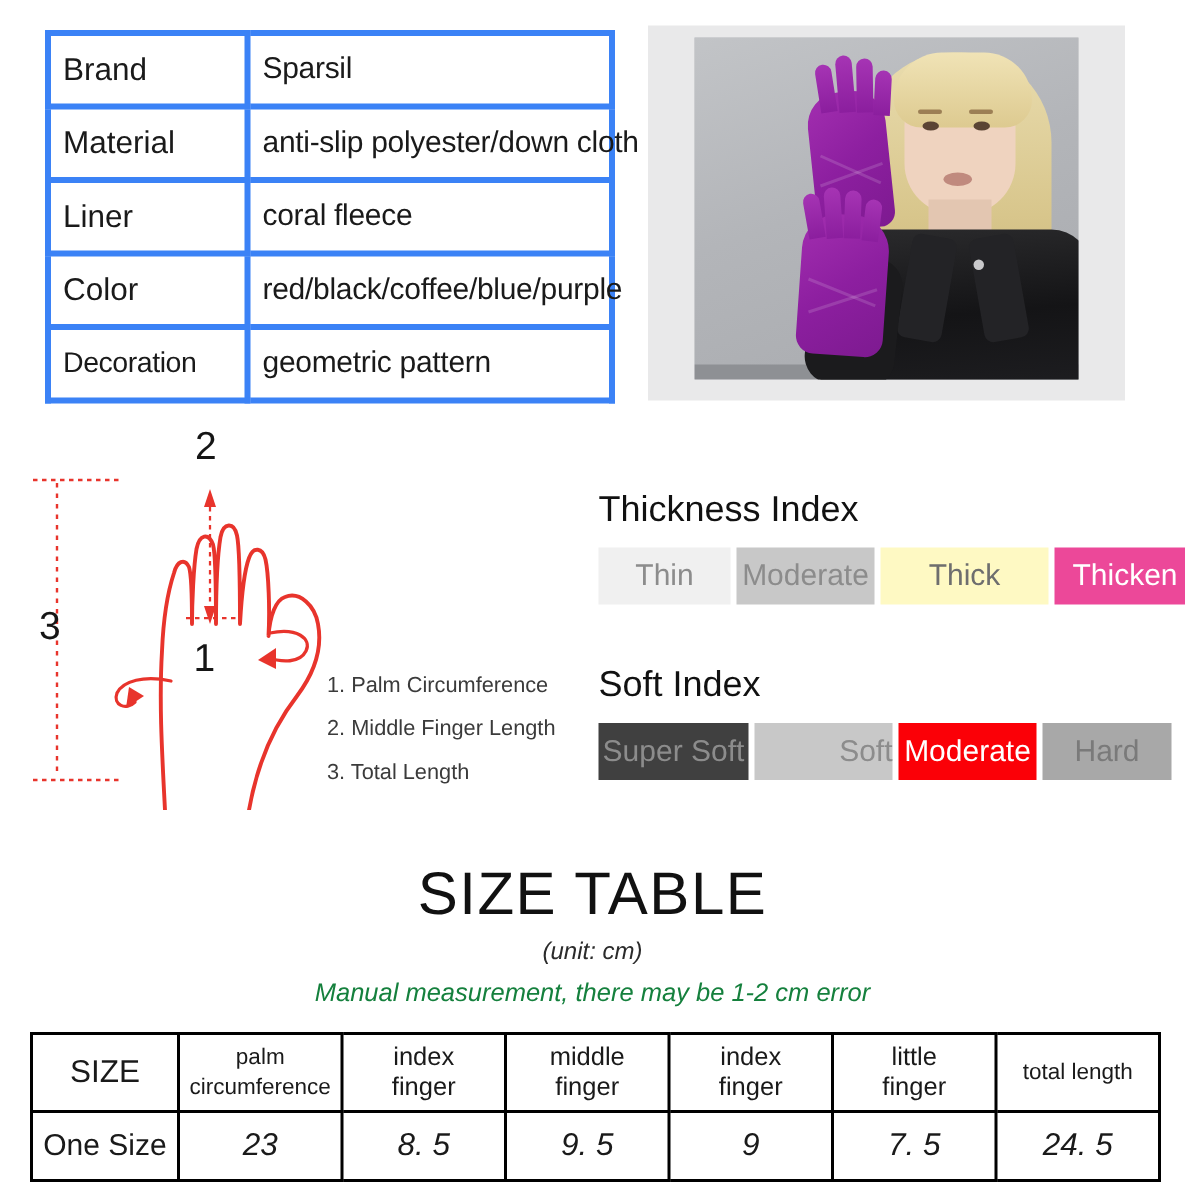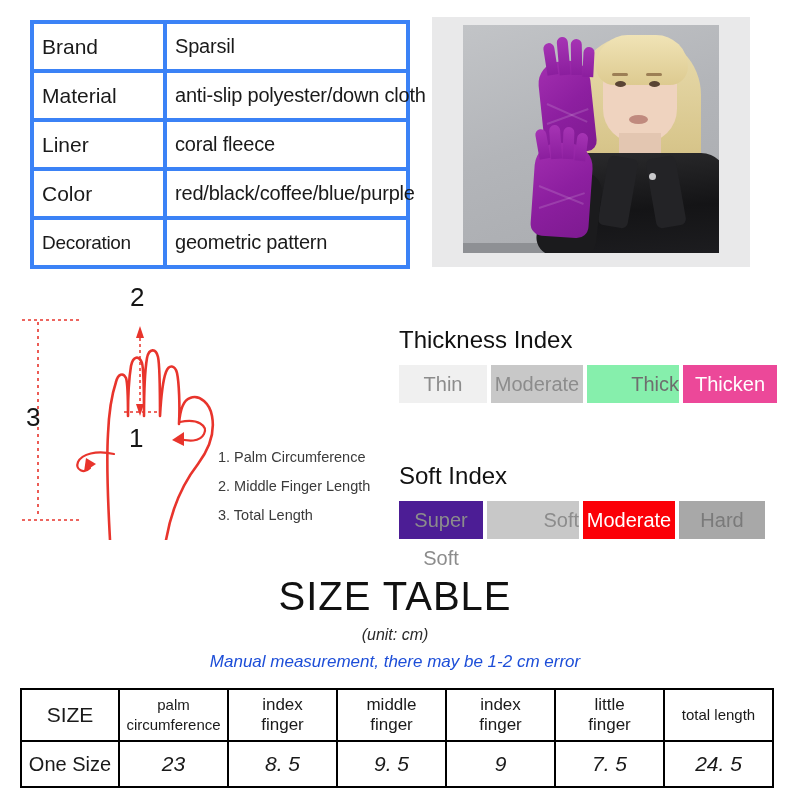--- a/index.html
+++ b/index.html
@@ -224,21 +224,21 @@
     top: 443px;
     font-size: 14.5px;
     color: #3b3b3b;
     line-height: 29px;
   }
   #measure-legend div { white-space: nowrap; }
 
   
   .index-section { position: absolute; }
   #thickness-index { left: 399px; top: 326px; }
-  #soft-index { left: 399px; top: 462px; }
+  #soft-index { left: 399px; top: 443px; }
   .index-title {
     font-size: 24px;
     color: #111;
     margin: 0 0 11px 0;
     font-weight: normal;
   }
   .chip-row {
     display: flex;
     gap: 4px;
   }
@@ -269,21 +269,21 @@
     font-style: italic;
     color: #2b2b2b;
   }
   #size-note {
     position: absolute;
     left: 0; right: 0;
     top: 652px;
     text-align: center;
     font-size: 17px;
     font-style: italic;
-    color: #1d4ed8;
+    color: #15803d;
   }
 
   
   #size-table {
     position: absolute;
     left: 20px;
     top: 688px;
     width: 754px;
     border-collapse: collapse;
     table-layout: fixed;
@@ -412,29 +412,29 @@
   <div>1. Palm Circumference</div>
   <div>2. Middle Finger Length</div>
   <div>3. Total Length</div>
 </div>
 
 <div class="index-section" id="thickness-index">
   <div class="index-title">Thickness Index</div>
   <div class="chip-row">
     <div class="chip" style="width:88px; background:#f0f0f0; color:#8c8c8c;">Thin</div>
     <div class="chip" style="width:92px; background:#c8c8c8; color:#8c8c8c;">Moderate</div>
-    <div class="chip" style="width:92px; background:#86efac; color:#6e6e6e;text-align:right;">Thick</div>
+    <div class="chip" style="width:112px; background:#fef9c3; color:#6e6e6e;">Thick</div>
     <div class="chip" style="width:94px; background:#ec4899; color:#ffffff;">Thicken</div>
   </div>
 </div>
 
 <div class="index-section" id="soft-index">
   <div class="index-title">Soft Index</div>
   <div class="chip-row">
-    <div class="chip" style="width:84px; background:#4c1d95; color:#8c8c8c;">Super Soft</div>
+    <div class="chip" style="width:100px; background:#404040; color:#8c8c8c;">Super Soft</div>
     <div class="chip" style="width:92px; background:#c8c8c8; color:#8c8c8c;text-align:right;">Soft</div>
     <div class="chip" style="width:92px; background:#fb0007; color:#ffffff;">Moderate</div>
     <div class="chip" style="width:86px; background:#a8a8a8; color:#7a7a7a;">Hard</div>
   </div>
 </div>
 
 <div id="size-heading">SIZE TABLE</div>
 <div id="size-unit">(unit: cm)</div>
 <div id="size-note">Manual measurement, there may be 1-2 cm error</div>
 

